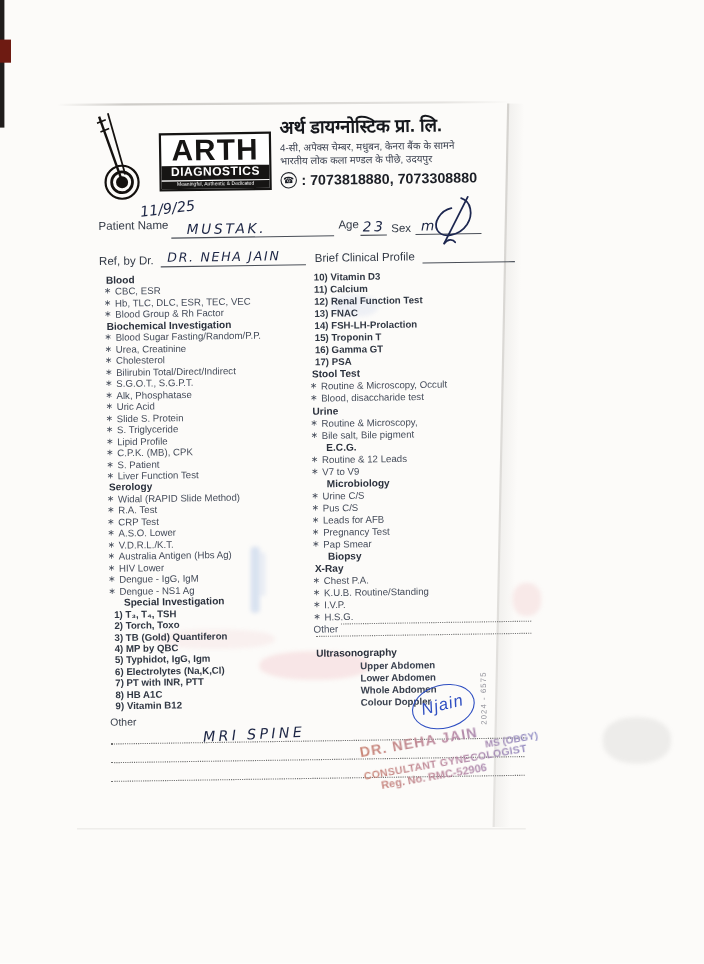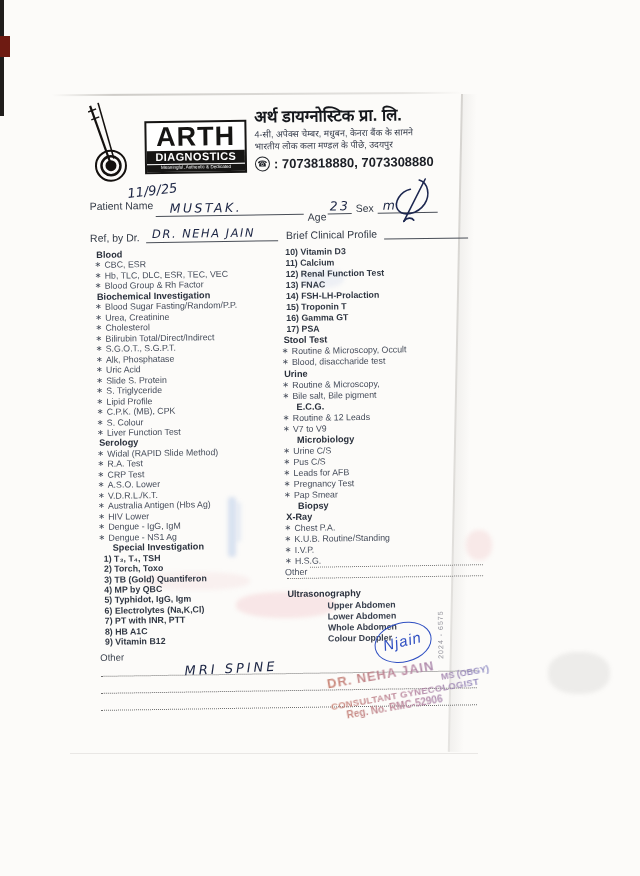--- a/index.html
+++ b/index.html
@@ -136,21 +136,21 @@
       </div>
       <div class="org-phone">
         <span class="phn">☎</span>
         <span>: 7073818880, 7073308880</span>
       </div>
     </div>
 
     <span class="plabel" style="left:0;top:100px">Patient Name</span>
     <div class="uline" style="left:66px;top:100px;width:148px;height:17px"></div>
     <span class="pval hand" style="left:80px;top:102px">MUSTAK.</span>
-    <span class="plabel" style="left:218px;top:114px">Age</span>
+    <span class="plabel" style="left:218px;top:102px">Age</span>
     <div class="uline" style="left:238px;top:100px;width:24px;height:17px"></div>
     <span class="pval hand" style="left:240px;top:102px">23</span>
     <span class="plabel" style="left:266px;top:106px">Sex</span>
     <div class="uline" style="left:288px;top:100px;width:60px;height:17px"></div>
     <span class="pval hand" style="left:293px;top:102px">m</span>
     <svg class="squiggle" width="42" height="48" viewBox="0 0 42 48">
       <g stroke="#1d2750" fill="none" stroke-width="1.6" stroke-linecap="round">
         <path d="M28,3 C37,6 39,18 33,27 C26,37 11,40 6,32 C2,25 9,14 19,12"></path>
         <path d="M34,2 L12,44"></path>
         <path d="M12,44 C15,40 20,40 22,43"></path>
@@ -217,21 +217,21 @@
         <div class="trow b">
           <span class="blt">∗</span>
           <span>Lipid Profile</span>
         </div>
         <div class="trow b">
           <span class="blt">∗</span>
           <span>C.P.K. (MB), CPK</span>
         </div>
         <div class="trow b">
           <span class="blt">∗</span>
-          <span>S. Colour</span>
+          <span>S. Patient</span>
         </div>
         <div class="trow b">
           <span class="blt">∗</span>
           <span>Liver Function Test</span>
         </div>
         <div class="trow h">Serology</div>
         <div class="trow b">
           <span class="blt">∗</span>
           <span>Widal (RAPID Slide Method)</span>
         </div>

